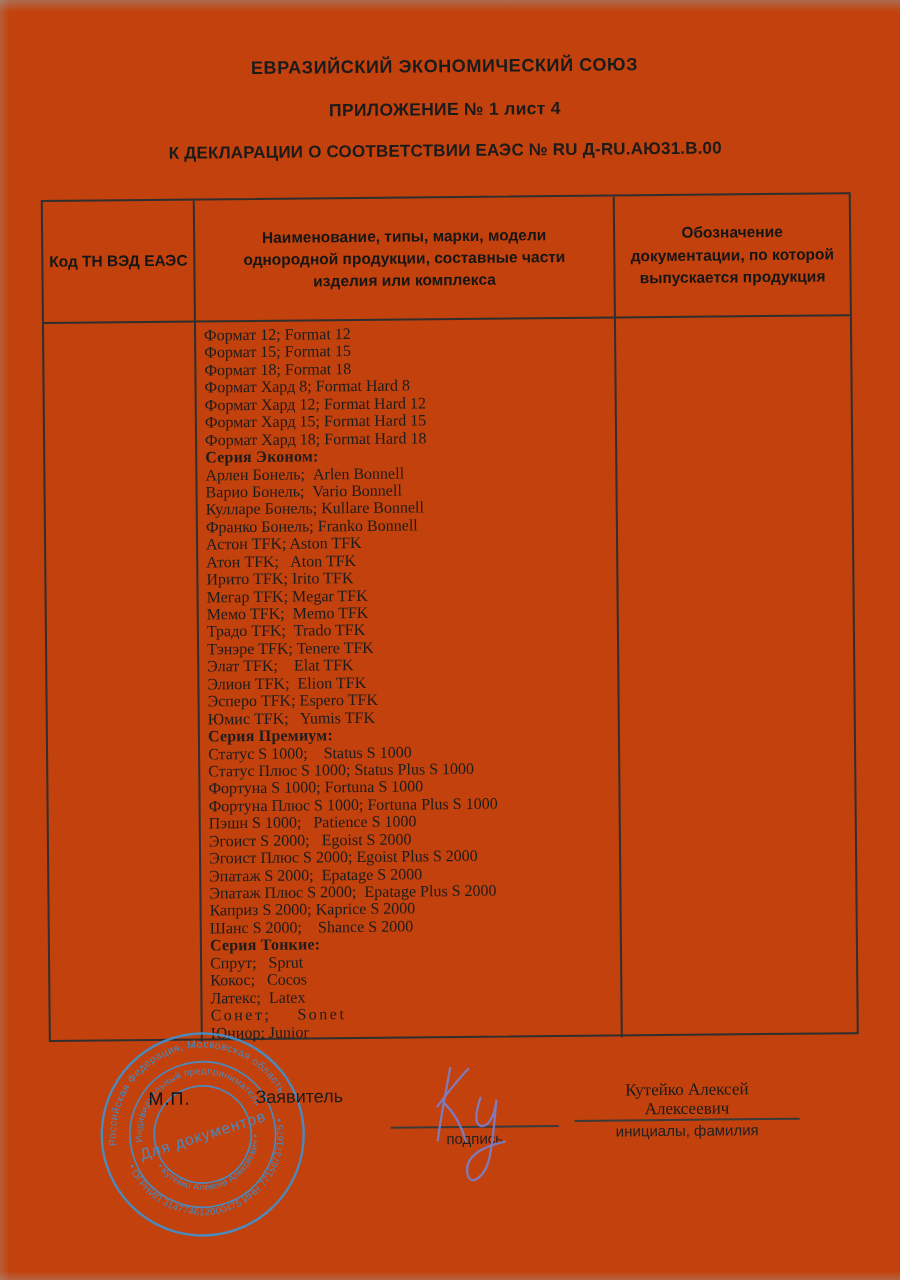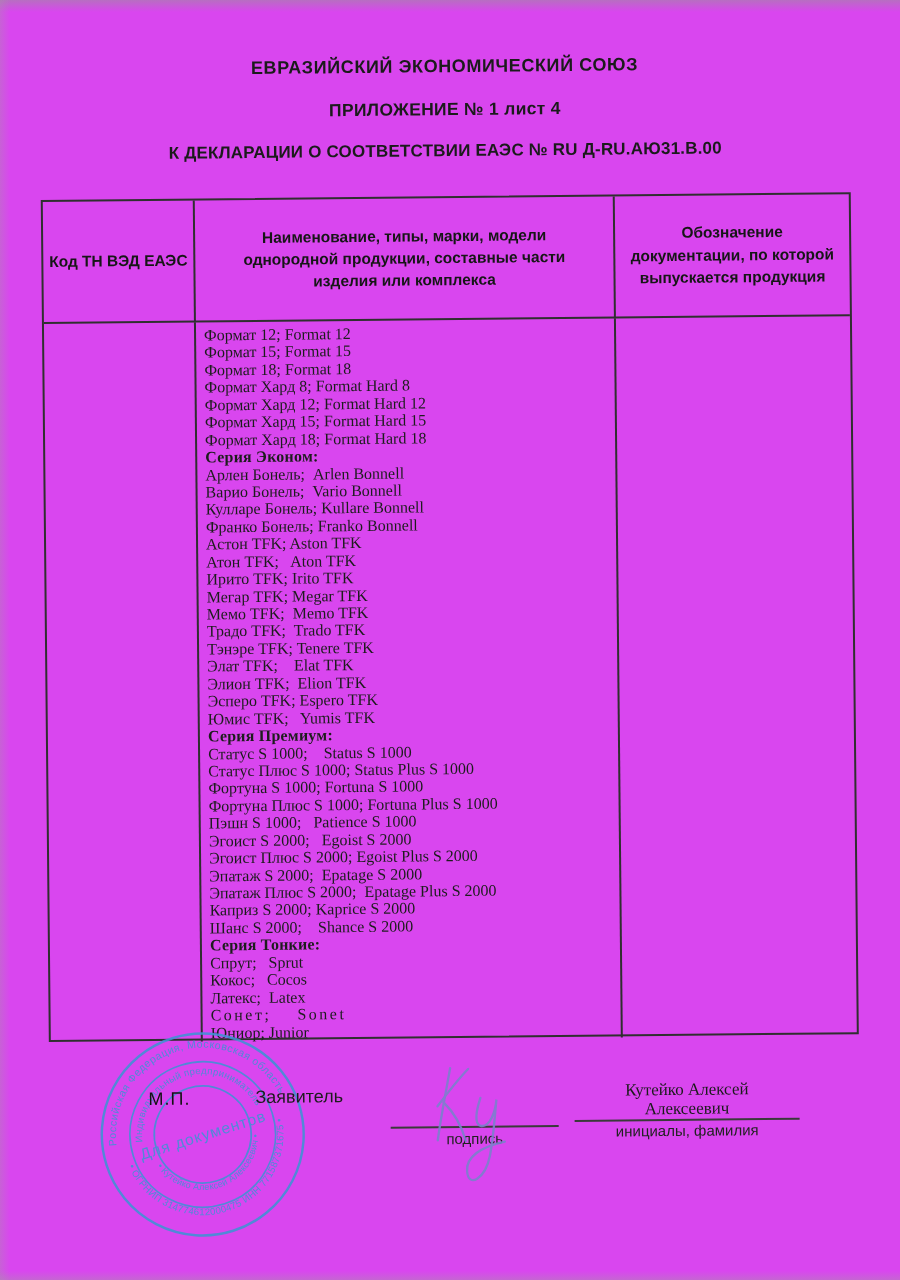--- a/index.html
+++ b/index.html
@@ -1,17 +1,17 @@
 <!DOCTYPE html>
 <html><head>
 <meta charset="utf-8">
 <style>
   html,body{margin:0;padding:0;}
   .page{
-    position:relative;width:900px;height:1280px;background:#d946ef;overflow:hidden;
+    position:relative;width:900px;height:1280px;background:#c2410c;overflow:hidden;
     font-family:"Liberation Sans",sans-serif;color:#1d1d1d;
   }
   .rot{position:absolute;inset:0;transform:rotate(-0.55deg);transform-origin:460px 640px;}
   .title{position:absolute;left:0;width:900px;text-align:center;font-weight:bold;color:#1b1b1b;}
   .t1{top:56px;font-size:18px;letter-spacing:0.6px;}
   .t2{top:99px;font-size:17.5px;letter-spacing:0.3px;}
   .t3{top:141px;font-size:17px;letter-spacing:0.2px;}
 
   .doc-table{
     position:absolute;left:45px;top:196px;width:806px;height:838px;

